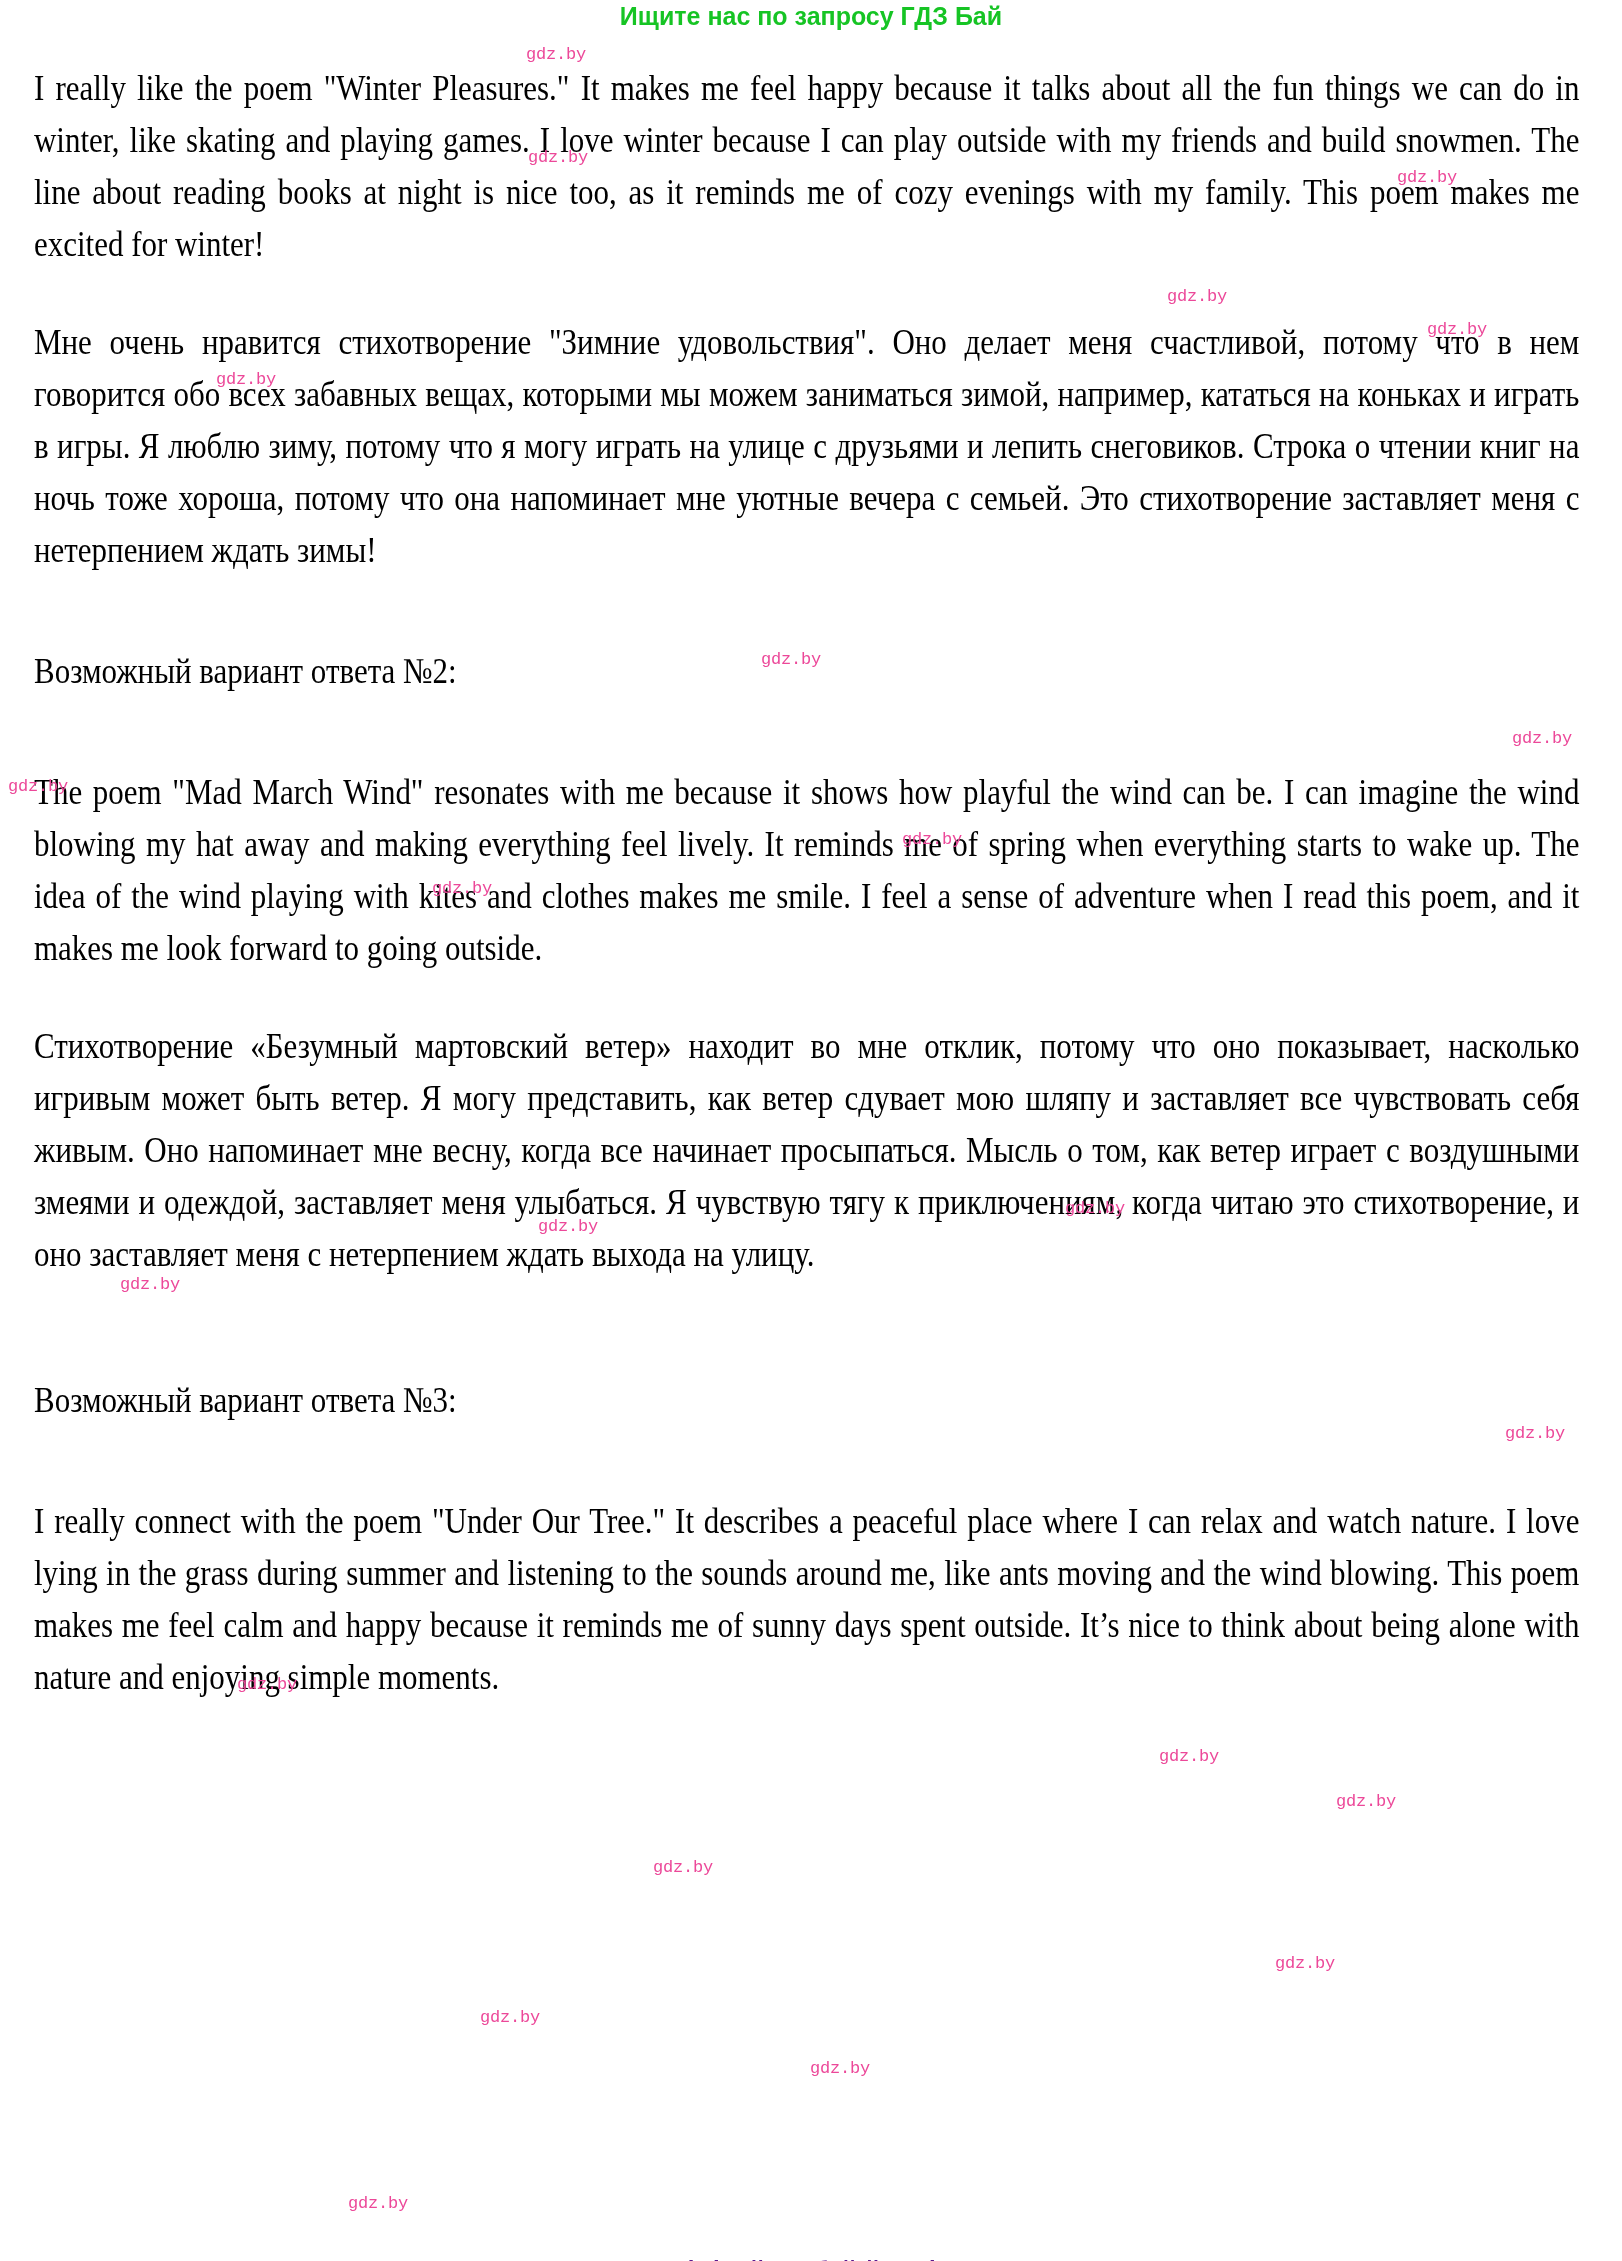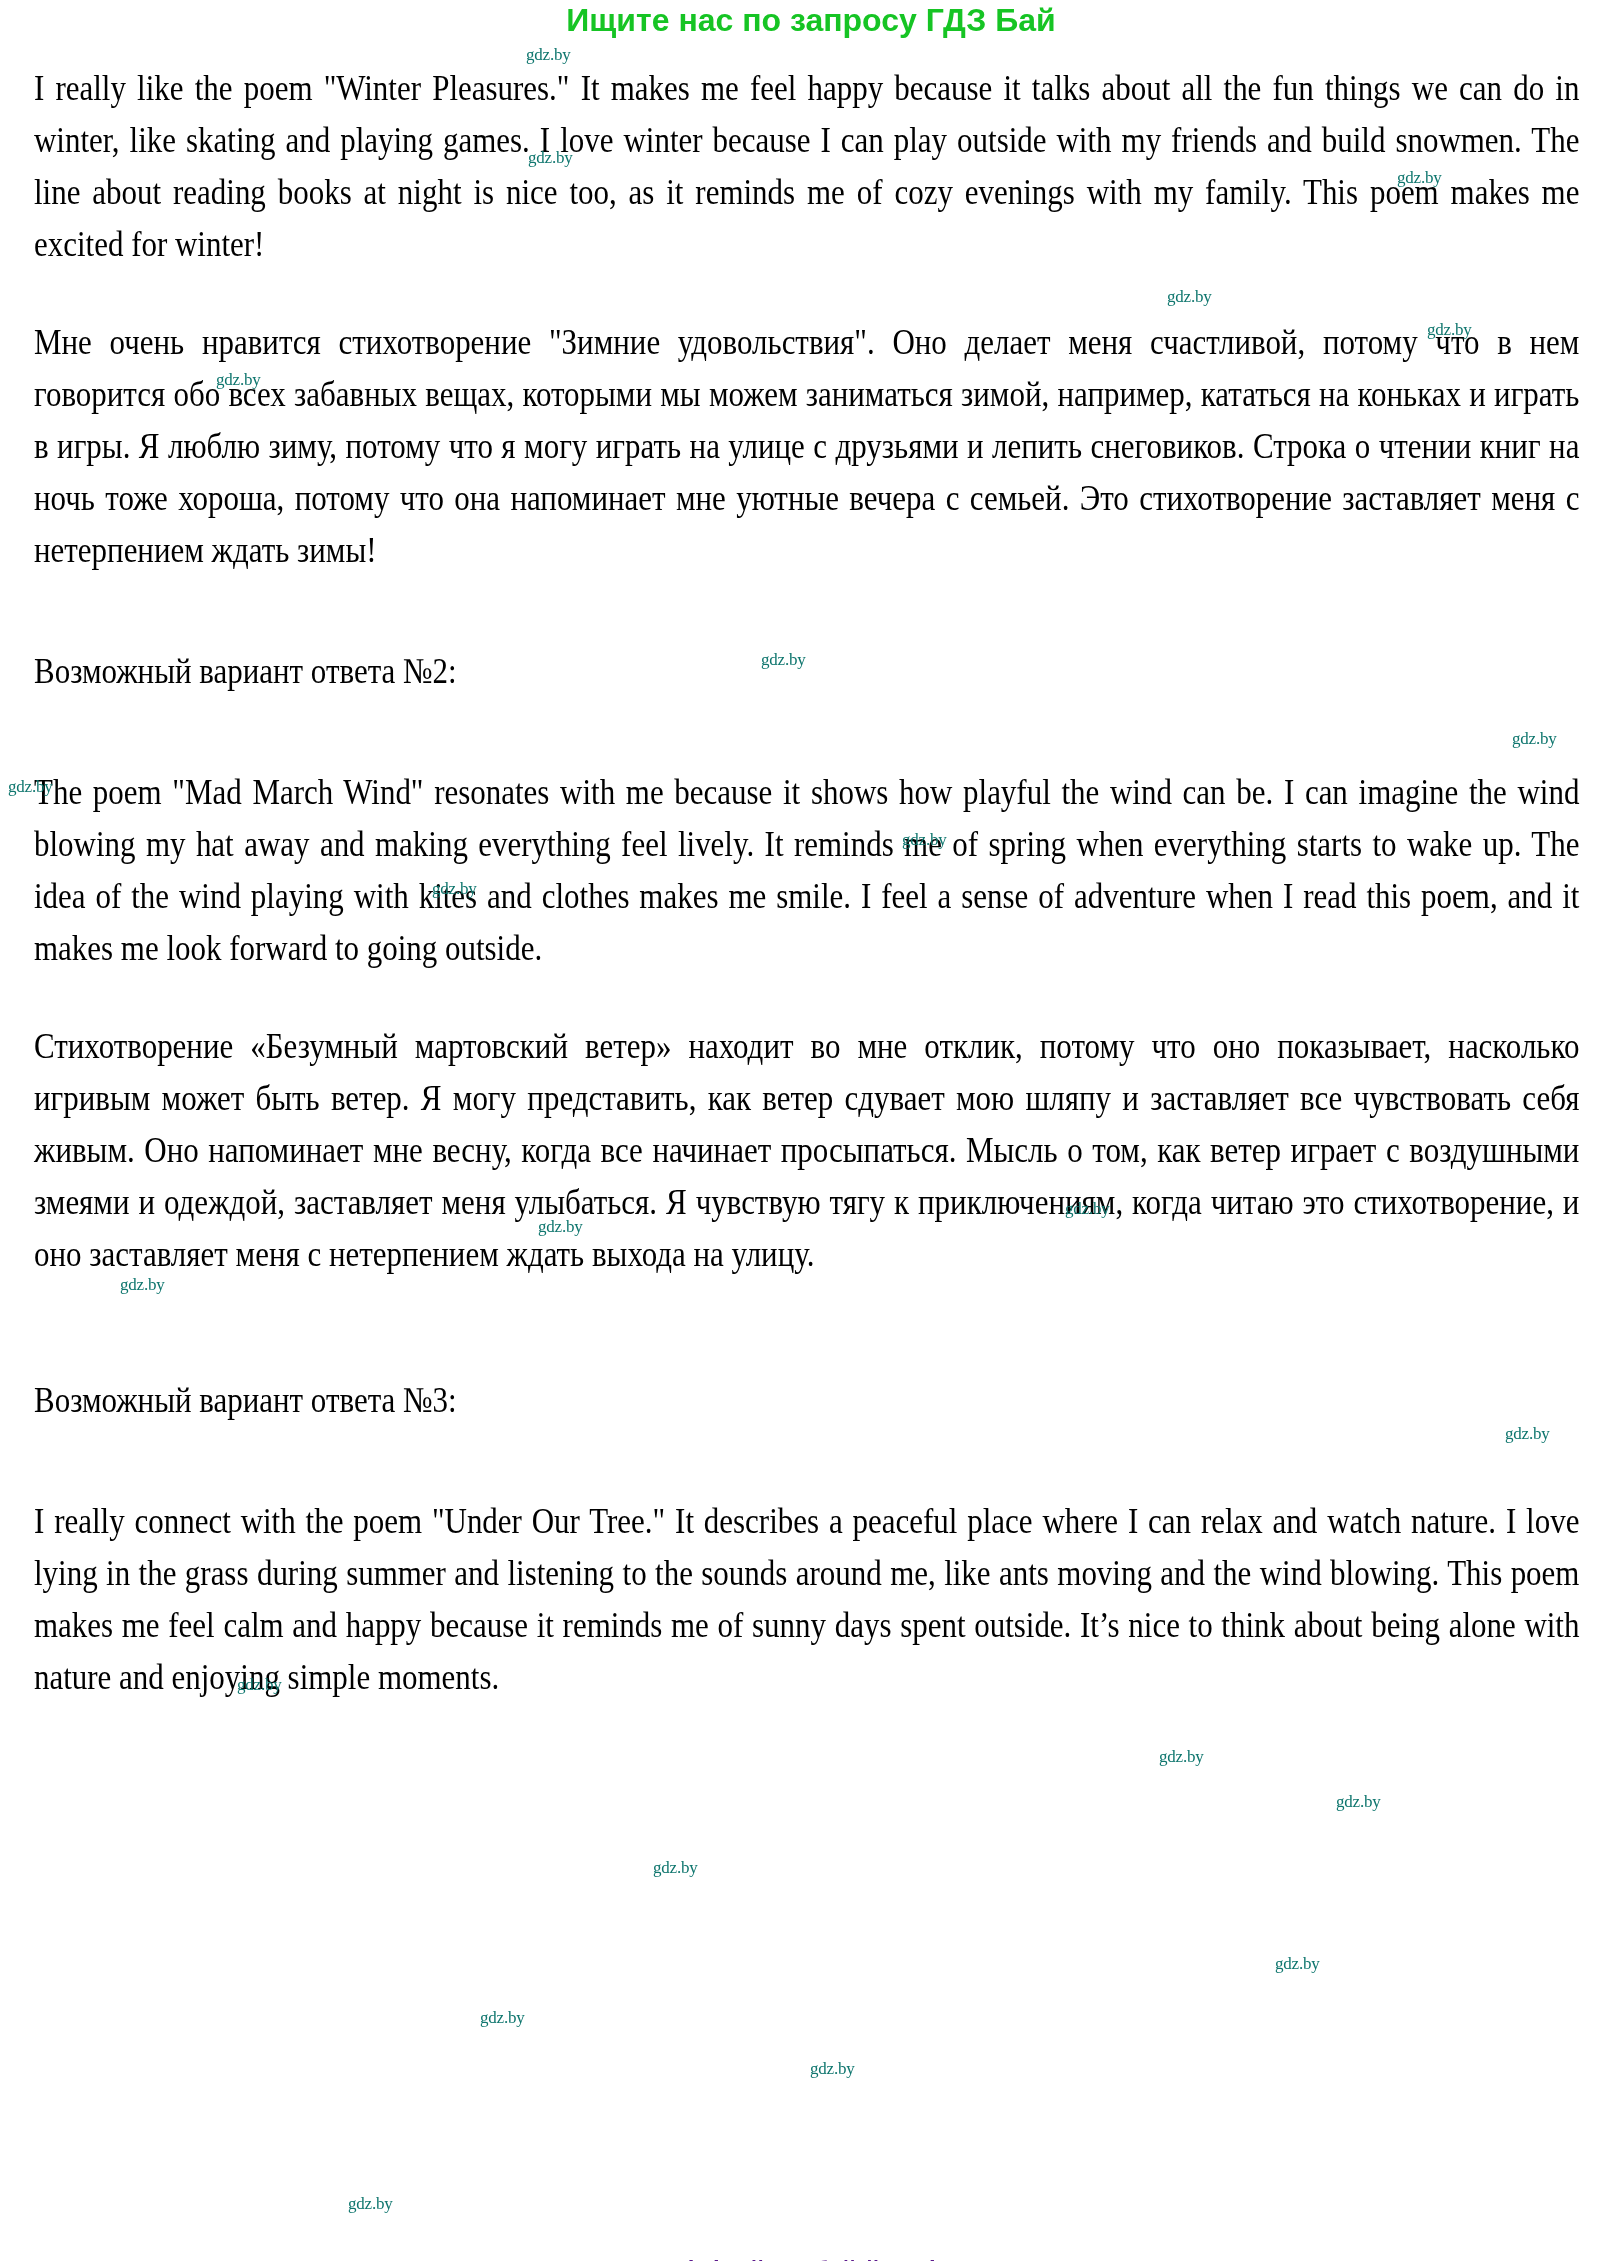--- a/index.html
+++ b/index.html
@@ -25,21 +25,21 @@
   }
 
   
   #promo-banner {
     position: absolute;
     left: 0;
     top: 1.6px;
     width: 1622px;
     text-align: center;
     font-family: "Liberation Sans", "DejaVu Sans", sans-serif;
-    font-size: 32px;
+    font-size: 25px;
     font-weight: 700;
     color: #16c424;
     letter-spacing: 0px;
     white-space: nowrap;
   }
 
   
   #content {
     position: absolute;
     left: 34px;
@@ -71,24 +71,24 @@
     width: 1797px;
     white-space: nowrap;
   }
   .gap-md { height: 46px; }
   .gap-lg { height: 69px; }
   .gap-xl { height: 94px; }
 
   
   .wm {
     position: absolute;
-    font-family: Liberation Serif, serif;
+    font-family: Liberation Mono, monospace;
     font-size: 17px;
     font-weight: 400;
-    color: #0f766e;
+    color: #ec4899;
     white-space: nowrap;
     letter-spacing: -0.2px;
     pointer-events: none;
   }
 
   
   #footer {
     position: absolute;
     left: 0;
     top: 2216px;

